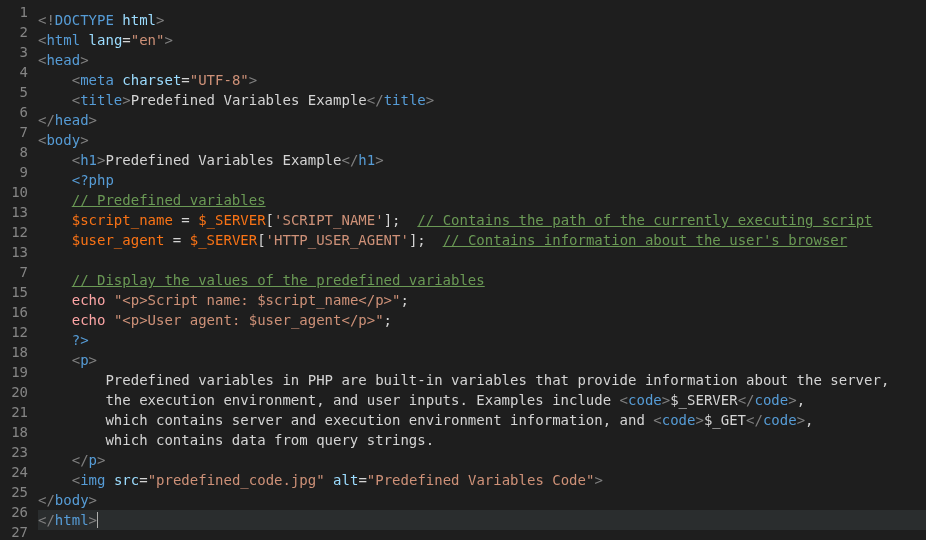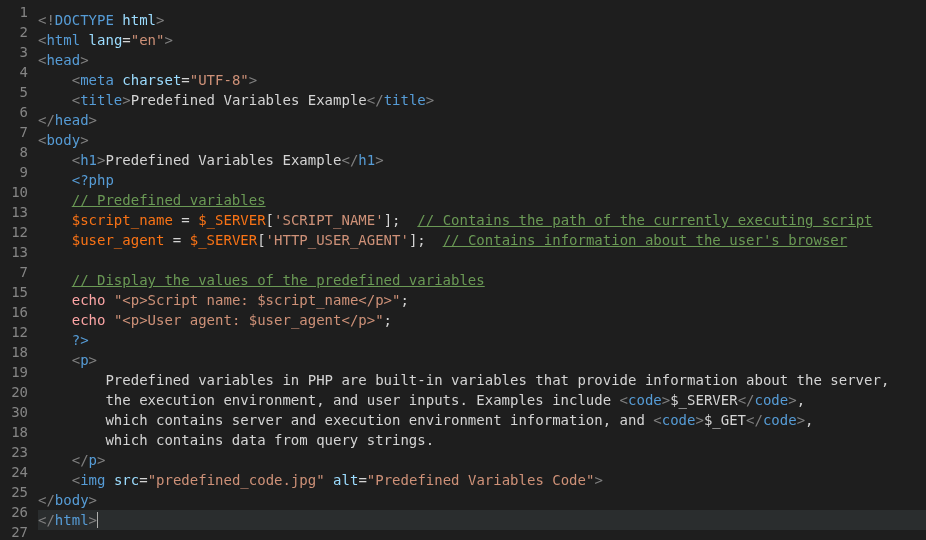--- a/index.html
+++ b/index.html
@@ -74,21 +74,21 @@
       <div>13</div>
       <div>12</div>
       <div>13</div>
       <div>7</div>
       <div>15</div>
       <div>16</div>
       <div>12</div>
       <div>18</div>
       <div>19</div>
       <div>20</div>
-      <div>30</div>
+      <div>21</div>
       <div>18</div>
       <div>23</div>
       <div>24</div>
       <div>25</div>
       <div>26</div>
       <div>27</div>
     </div>
   <div class="code"><div class="line"><span class="tag-punct">&lt;!</span><span class="doctype">DOCTYPE</span><span class="white"> </span><span class="attr-name">html</span><span class="tag-punct">&gt;</span></div><div class="line"><span class="tag-punct">&lt;</span><span class="tag-name">html</span><span class="white"> </span><span class="attr-name">lang</span><span class="white">=</span><span class="attr-val">"en"</span><span class="tag-punct">&gt;</span></div><div class="line"><span class="tag-punct">&lt;</span><span class="tag-name">head</span><span class="tag-punct">&gt;</span></div><div class="line"><span class="white">    </span><span class="tag-punct">&lt;</span><span class="tag-name">meta</span><span class="white"> </span><span class="attr-name">charset</span><span class="white">=</span><span class="attr-val">"UTF-8"</span><span class="tag-punct">&gt;</span></div><div class="line"><span class="white">    </span><span class="tag-punct">&lt;</span><span class="tag-name">title</span><span class="tag-punct">&gt;</span><span class="white">Predefined Variables Example</span><span class="tag-punct">&lt;/</span><span class="tag-name">title</span><span class="tag-punct">&gt;</span></div><div class="line"><span class="tag-punct">&lt;/</span><span class="tag-name">head</span><span class="tag-punct">&gt;</span></div><div class="line"><span class="tag-punct">&lt;</span><span class="tag-name">body</span><span class="tag-punct">&gt;</span></div><div class="line"><span class="white">    </span><span class="tag-punct">&lt;</span><span class="tag-name">h1</span><span class="tag-punct">&gt;</span><span class="white">Predefined Variables Example</span><span class="tag-punct">&lt;/</span><span class="tag-name">h1</span><span class="tag-punct">&gt;</span></div><div class="line"><span class="white">    </span><span class="kw">&lt;?php</span></div><div class="line"><span class="white">    </span><span class="comment">// Predefined variables</span></div><div class="line"><span class="white">    </span><span class="php-var">$script_name</span><span class="white"> = </span><span class="php-var">$_SERVER</span><span class="white">[</span><span class="str">'SCRIPT_NAME'</span><span class="white">];  </span><span class="comment">// Contains the path of the currently executing script</span></div><div class="line"><span class="white">    </span><span class="php-var">$user_agent</span><span class="white"> = </span><span class="php-var">$_SERVER</span><span class="white">[</span><span class="str">'HTTP_USER_AGENT'</span><span class="white">];  </span><span class="comment">// Contains information about the user's browser</span></div><div class="line">&nbsp;</div><div class="line"><span class="white">    </span><span class="comment">// Display the values of the predefined variables</span></div><div class="line"><span class="white">    </span><span class="ident">echo</span><span class="white"> </span><span class="str">"&lt;p&gt;Script name: $script_name&lt;/p&gt;"</span><span class="white">;</span></div><div class="line"><span class="white">    </span><span class="ident">echo</span><span class="white"> </span><span class="str">"&lt;p&gt;User agent: $user_agent&lt;/p&gt;"</span><span class="white">;</span></div><div class="line"><span class="white">    </span><span class="kw">?&gt;</span></div><div class="line"><span class="white">    </span><span class="tag-punct">&lt;</span><span class="tag-name">p</span><span class="tag-punct">&gt;</span></div><div class="line"><span class="white">        </span><span class="white">Predefined variables in PHP are built-in variables that provide information about the server,</span></div><div class="line"><span class="white">        </span><span class="white">the execution environment, and user inputs. Examples include </span><span class="tag-punct">&lt;</span><span class="tag-name">code</span><span class="tag-punct">&gt;</span><span class="white">$_SERVER</span><span class="tag-punct">&lt;/</span><span class="tag-name">code</span><span class="tag-punct">&gt;</span><span class="white">,</span></div><div class="line"><span class="white">        </span><span class="white">which contains server and execution environment information, and </span><span class="tag-punct">&lt;</span><span class="tag-name">code</span><span class="tag-punct">&gt;</span><span class="white">$_GET</span><span class="tag-punct">&lt;/</span><span class="tag-name">code</span><span class="tag-punct">&gt;</span><span class="white">,</span></div><div class="line"><span class="white">        </span><span class="white">which contains data from query strings.</span></div><div class="line"><span class="white">    </span><span class="tag-punct">&lt;/</span><span class="tag-name">p</span><span class="tag-punct">&gt;</span></div><div class="line"><span class="white">    </span><span class="tag-punct">&lt;</span><span class="tag-name">img</span><span class="white"> </span><span class="attr-name">src</span><span class="white">=</span><span class="attr-val">"predefined_code.jpg"</span><span class="white"> </span><span class="attr-name">alt</span><span class="white">=</span><span class="attr-val">"Predefined Variables Code"</span><span class="tag-punct">&gt;</span></div><div class="line"><span class="tag-punct">&lt;/</span><span class="tag-name">body</span><span class="tag-punct">&gt;</span></div><div class="line active"><span class="tag-punct">&lt;/</span><span class="tag-name">html</span><span class="tag-punct">&gt;</span><span class="cursor"></span></div><div class="line">&nbsp;</div></div>
 </div>
 

